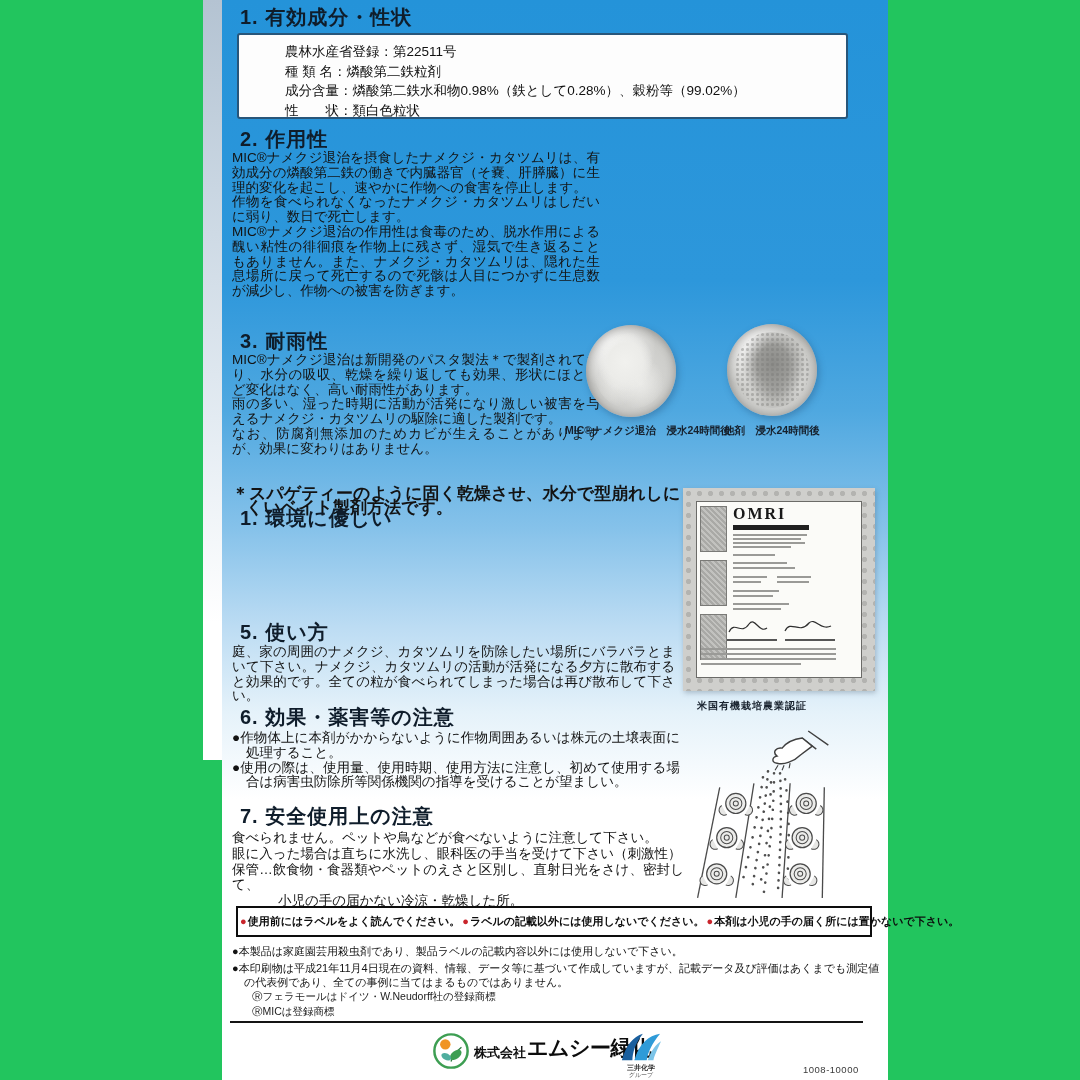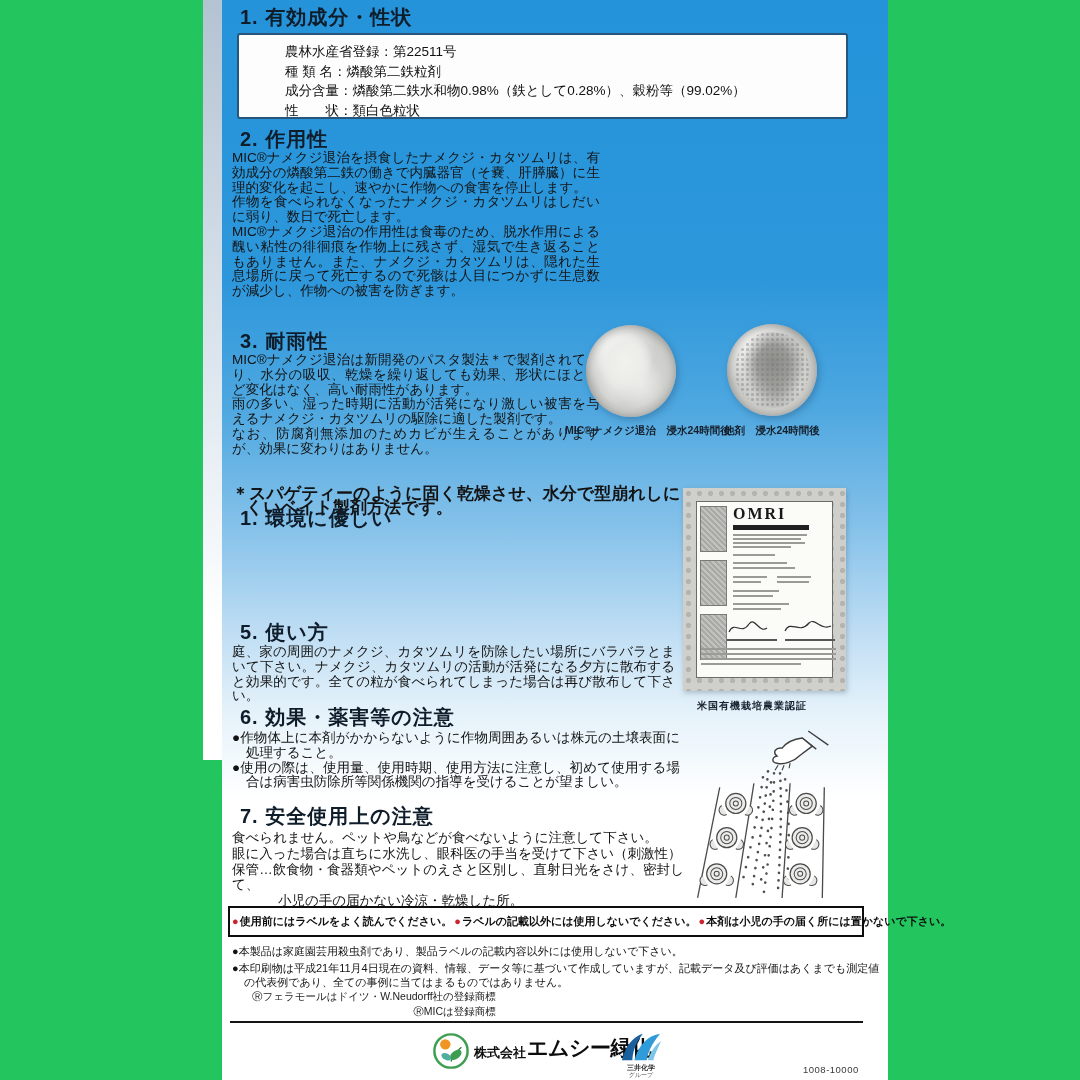--- a/index.html
+++ b/index.html
@@ -28,37 +28,37 @@
         radial-gradient(ellipse at 42% 38%,#f1f1ee 0%,#ecece9 28%,rgba(0,0,0,0) 46%),
         radial-gradient(ellipse at 62% 66%,#ebebe8 0%,rgba(0,0,0,0) 38%),
         radial-gradient(ellipse at 30% 68%,#e6e6e3 0%,rgba(0,0,0,0) 30%);}
   .dish.r::before{background:
         radial-gradient(circle,#77777466 1.2px,rgba(0,0,0,0) 1.8px) 0 0/5px 5px,
         radial-gradient(ellipse at 52% 42%,#8c8c89 0%,#9b9b98 30%,rgba(0,0,0,0) 58%),
         radial-gradient(ellipse at 55% 70%,#a0a09d 0%,rgba(0,0,0,0) 40%);}
   .dish-cap{position:absolute;font-size:10.5px;color:#16202c;font-weight:bold;white-space:nowrap;}
   .fig-note{position:absolute;font-size:11.5px;line-height:14px;color:#131313;font-weight:bold;}
   
-  .cert{position:absolute;left:683px;top:488px;width:163px;height:203px;
+  .cert{position:absolute;left:683px;top:488px;width:192px;height:203px;
         background:radial-gradient(circle,#b3b3b0 2.2px,#cfcfcc 3px) 0 0/11px 11px #cfcfcc;
         box-shadow:1px 2px 5px rgba(60,80,100,.3);}
   .cert-inner{position:absolute;inset:13px;background:#fbfbf8;border:1px solid #6b6b68;}
   .cert-title{position:absolute;left:36px;top:3px;font-family:"Liberation Serif","DejaVu Serif",serif;
         font-size:16px;font-weight:bold;letter-spacing:2px;color:#181818;}
   .cert-bar{position:absolute;left:36px;top:23px;width:76px;height:5px;background:#202020;}
   .cert-img{position:absolute;left:3px;width:25px;height:44px;background:
         repeating-linear-gradient(45deg,#a9a9a6 0 2px,#c2c2bf 2px 4px);border:1px solid #7a7a77;}
   .cert-cap{position:absolute;left:697px;top:699px;font-size:10px;color:#1a2430;font-weight:bold;letter-spacing:1px;}
   
-  .warn-box{position:absolute;left:228px;top:906px;width:632px;height:27px;border:2px solid #0d0d0d;
+  .warn-box{position:absolute;left:236px;top:906px;width:632px;height:27px;border:2px solid #0d0d0d;
         background:#ffffff;font-size:11px;line-height:27px;white-space:nowrap;text-align:center;color:#0d0d0d;font-weight:bold;}
   .warn-box .dot{color:#c9252c;margin:0 1px 0 2px;}
   .notes{position:absolute;left:232px;top:944px;width:648px;font-size:11px;line-height:14.5px;color:#131313;}
   .notes p{margin:0 0 2px 0;padding-left:12px;text-indent:-12px;}
-  .tm{position:absolute;left:252px;top:989px;font-size:10.5px;line-height:14.5px;color:#222;text-align:right;}
+  .tm{position:absolute;left:252px;top:989px;font-size:10.5px;line-height:14.5px;color:#222;}
   .tm p{margin:0;}
   .hr{position:absolute;left:230px;top:1021px;width:633px;height:2px;background:#141414;}
   
   .co-prefix{position:absolute;left:474px;top:1044px;font-size:13px;font-weight:bold;color:#101010;}
   .co-name{position:absolute;left:527px;top:1034px;font-size:21px;font-weight:bold;letter-spacing:-0.5px;color:#0c0c0c;}
   .grp1{position:absolute;left:618px;top:1063px;width:46px;text-align:center;font-size:7px;font-weight:bold;color:#333;}
   .grp2{position:absolute;left:618px;top:1071px;width:46px;text-align:center;font-size:6px;color:#555;}
   .print-code{position:absolute;left:803px;top:1064px;font-size:9.5px;letter-spacing:.5px;color:#3a3a3a;}
   .tl{position:absolute;height:2px;background:#9a9a97;}
   svg{display:block;}

